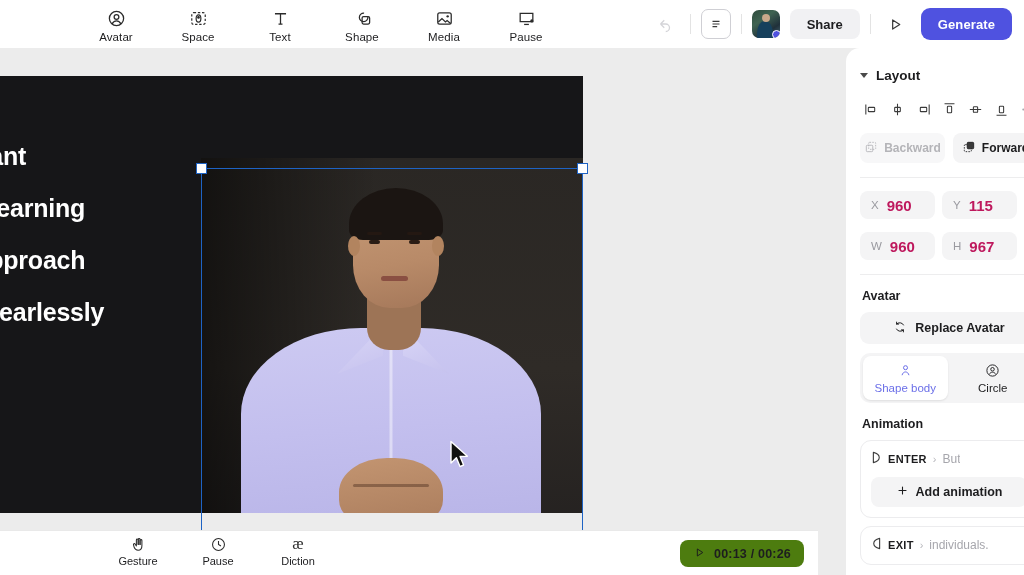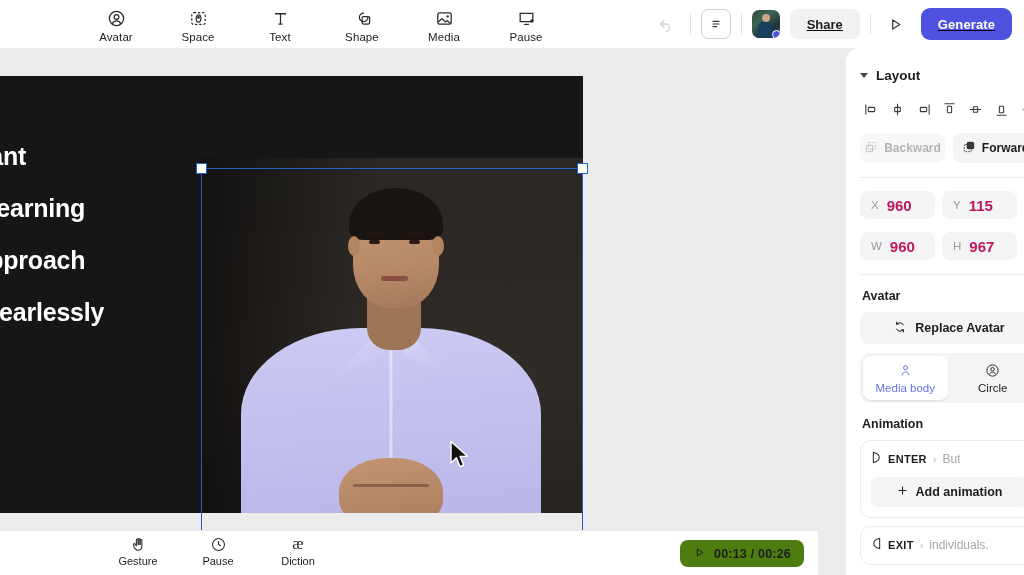--- a/index.html
+++ b/index.html
@@ -23,21 +23,21 @@
   .tool {
     width: 56px;
     display: flex; flex-direction: column; align-items: center; gap: 2px;
     cursor: pointer; padding-top: 3px;
   }
   .tool-ico { height: 21px; display: flex; align-items: center; justify-content: center; color: #2b2b2b; }
   .tool-lbl { font-size: 11.5px; color: #1d1d1f; letter-spacing: .1px; }
 
   .topbar-right {
     position: absolute; right: 12px; top: 0; height: 48px;
-    display: flex; align-items: center; gap: 10px; text-decoration: underline;
+    display: flex; align-items: center; gap: 10px;
   }
   .tb-icon-btn {
     width: 30px; height: 30px; border-radius: 7px;
     display: flex; align-items: center; justify-content: center;
     color: #3a3a3a; cursor: pointer;
   }
   .tb-sep { width: 1px; height: 20px; background: #e3e3e3; }
   .hdr-avatar {
     position: relative; width: 28px; height: 28px; border-radius: 7px;
     background: linear-gradient(145deg,#2e4a3c 0%,#3f6352 35%,#20303a 70%,#4a6b7a 100%);
@@ -548,21 +548,21 @@
     </button>
 
     <div class="seg">
       <div class="seg-item active">
         <span>
           <svg width="15" height="15" viewBox="0 0 24 24" fill="none" stroke="currentColor" stroke-width="1.6">
             <circle cx="12" cy="7.5" r="3.2"></circle>
               <path d="M6.5 19.5c.8-3.4 3-5.2 5.5-5.2s4.7 1.8 5.5 5.2"></path>
           </svg>
         </span>
-        <span>Media body</span>
+        <span>Shape body</span>
       </div>
       <div class="seg-item">
         <span>
           <svg width="15" height="15" viewBox="0 0 24 24" fill="none" stroke="currentColor" stroke-width="1.5">
             <circle cx="12" cy="12" r="9"></circle>
               <circle cx="12" cy="10" r="2.8"></circle>
             <path d="M7 18.2c.9-2.3 2.7-3.5 5-3.5s4.1 1.2 5 3.5"></path>
           </svg>
         </span>
         <span>Circle</span>

